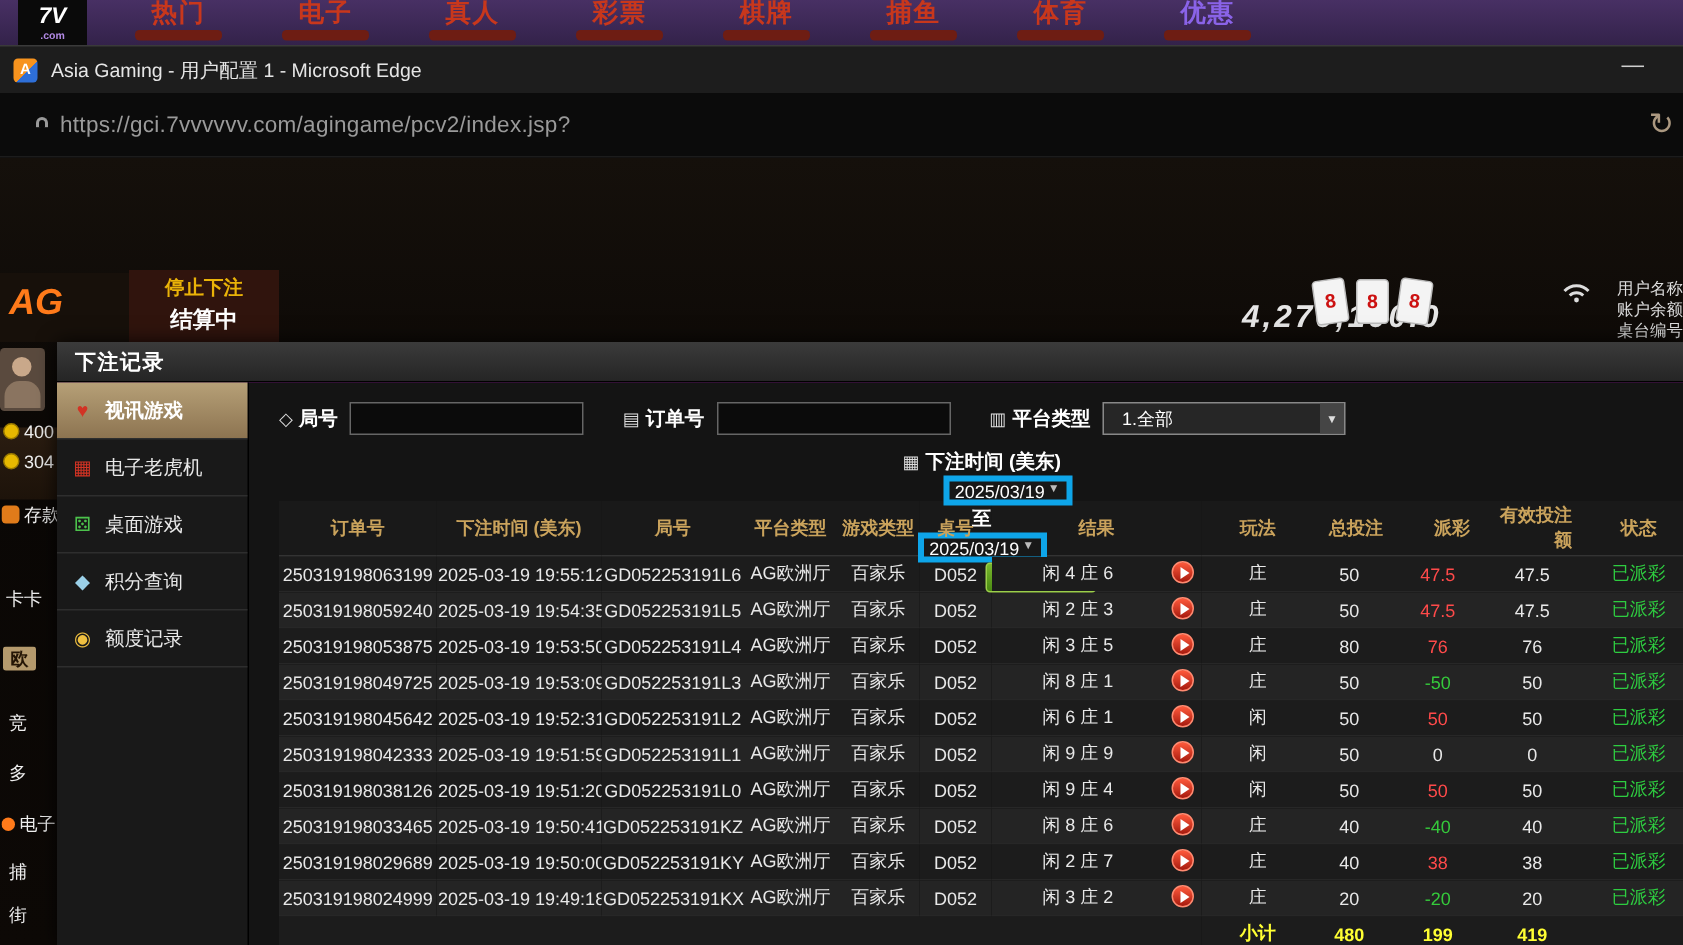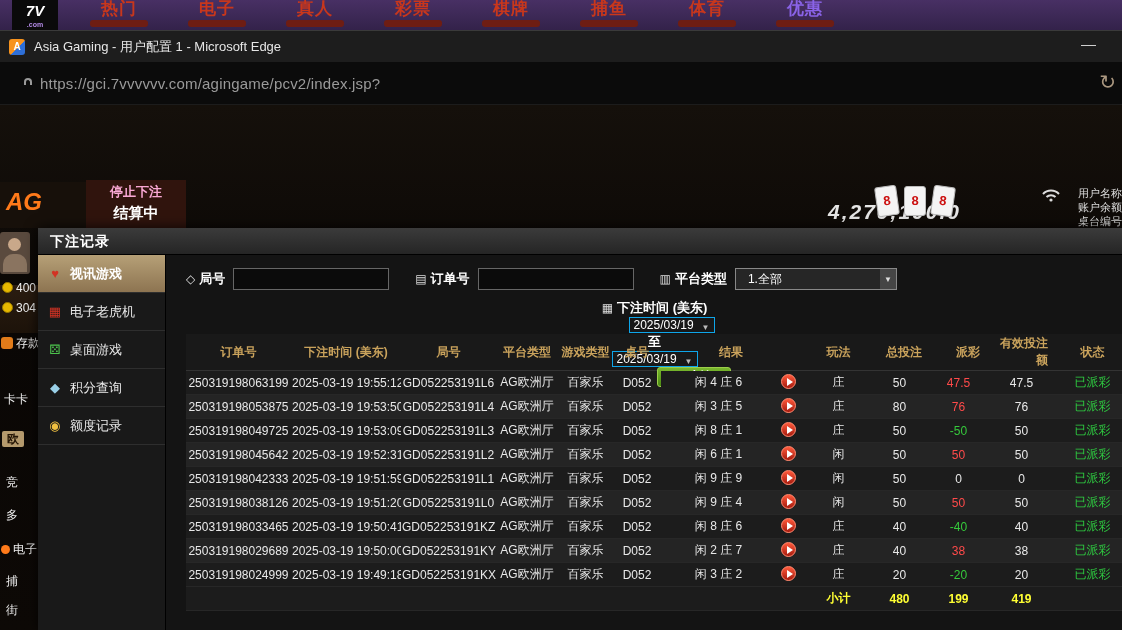--- a/index.html
+++ b/index.html
@@ -27,21 +27,21 @@
   .lock{position:relative;width:12px;height:9px;background:#9a9a9a;border-radius:2px;margin-top:5px;}
   .lock::before{content:"";position:absolute;left:2px;top:-5px;width:8px;height:7px;border:2px solid #9a9a9a;border-bottom:none;border-radius:5px 5px 0 0;box-sizing:border-box;}
   .url{color:#9a9a9a;font-size:15px;letter-spacing:.2px;}
   .refresh{position:absolute;right:6px;top:8px;color:#ab9880;font-size:20px;cursor:pointer;}
 
   
   .page{position:absolute;left:0;top:105px;width:1122px;height:525px;background:linear-gradient(#15100b,#0a0705 40%,#0d0906);z-index:1;}
   .band{position:absolute;left:0;top:180px;width:1122px;height:48px;background:linear-gradient(#2b1d11,#1d130a);z-index:2;}
   .ag-logo{position:absolute;left:0;top:182px;width:86px;height:46px;background:#17100a;z-index:3;color:#ff7a1a;font-weight:bold;font-style:italic;font-size:24px;line-height:40px;padding-left:6px;box-sizing:border-box;}
   .stopblock{position:absolute;left:86px;top:180px;width:100px;height:48px;background:#30140d;z-index:3;text-align:center;}
-  .stop-txt{color:#f9a8d4;font-size:13px;font-weight:bold;margin-top:3px;}
+  .stop-txt{color:#eab308;font-size:13px;font-weight:bold;margin-top:3px;}
   .settle-txt{color:#fff;font-size:15px;font-weight:bold;margin-top:3px;}
   .jackpot{position:absolute;left:828px;top:200px;z-index:3;color:#f2f2f2;font-size:21px;font-weight:bold;font-style:italic;letter-spacing:2px;opacity:.95;}
   .cards{position:absolute;left:876px;top:186px;z-index:4;display:flex;gap:6px;}
   .card{width:20px;height:28px;background:#f4f4f4;border:1px solid #bbb;border-radius:3px;color:#cc1111;font-weight:bold;font-size:13px;text-align:center;line-height:28px;}
   .card:nth-child(1){transform:rotate(-8deg);}
   .card:nth-child(3){transform:rotate(8deg);}
   .wifi{position:absolute;left:1040px;top:186px;z-index:4;}
   .userinfo{position:absolute;left:1078px;top:186px;width:44px;z-index:4;overflow:hidden;}
   .userinfo div{color:#ddd;font-size:11px;line-height:14px;white-space:nowrap;}
 
@@ -67,21 +67,21 @@
 
   .main{flex:1;background:#141414;padding:13px 0 0 20px;box-sizing:border-box;position:relative;}
   .filt-row{display:flex;align-items:center;height:22px;margin-bottom:9px;}
   .filt-row.second{margin-bottom:13px;flex-direction:column;}
   .f-label{color:#fff;font-size:13px;font-weight:bold;white-space:nowrap;}
   .f-ico{color:#ddd;font-size:12px;margin-right:4px;font-weight:normal;}
   .f-input{width:150px;height:18px;background:#0b0b0b;border:1px solid #666;margin:0 26px 0 8px;}
   .f-select{width:160px;height:20px;background:#262626;border:1px solid #888;margin-left:8px;color:#fff;font-size:12px;display:flex;align-items:center;position:relative;cursor:pointer;}
   .f-select .val{padding-left:12px;flex:1;}
   .f-select .arr{width:16px;height:100%;background:#454545;color:#ddd;font-size:8px;display:flex;align-items:center;justify-content:center;}
-  .datebox{width:86px;height:20px;background:#181818;border:1px solid #0ea5e9;color:#fff;font-size:12px;display:flex;align-items:flex-end;justify-content:space-between;padding:0 4px;box-sizing:border-box;cursor:pointer;}
+  .datebox{width:86px;height:20px;background:#181818;border:4px solid #0ea5e9;color:#fff;font-size:12px;display:flex;align-items:flex-start;justify-content:space-between;padding:0 4px;box-sizing:border-box;cursor:pointer;}
   .datebox .dn{font-size:8px;color:#bbb;}
   .to-lbl{color:#fff;font-weight:bold;font-size:13px;margin:0 16px;}
   .btn-search{height:22px;min-width:56px;background:linear-gradient(#7ab82e,#4a8a12);border:1px solid #9ccf4a;border-radius:3px;color:#fff;font-weight:bold;font-size:13px;display:inline-flex;align-items:center;justify-content:center;padding:0 8px;margin-left:78px;cursor:pointer;}
   .mag{position:relative;display:inline-block;width:7px;height:7px;border:2px solid #fff;border-radius:50%;margin-right:4px;}
   .mag::after{content:"";position:absolute;width:2px;height:4px;background:#fff;left:7px;top:7px;transform:rotate(-45deg);}
 
   
   table.bet{border-collapse:collapse;table-layout:fixed;width:937px;font-size:12px;color:#e8e8e8;}
   table.bet th{color:var(--header-gold,#caa35c);font-weight:bold;height:22px;background:#191919;border-bottom:1px solid #333;font-size:12px;}
   table.bet td{height:21px;text-align:center;border-bottom:1px solid #272727;background:#1c1c1c;overflow:hidden;white-space:nowrap;}
@@ -238,20 +238,36 @@
                 <td class="c-result"><span>闲 4 庄 6</span><span class="play">
                     <i></i>
                   </span></td>
                 <td class="c-wager">庄</td>
                 <td class="c-bet">50</td>
                 <td class="c-payout pos">47.5</td>
                 <td class="c-valid">47.5</td>
                 <td class="c-status">已派彩</td>
               </tr>
               <tr>
+                <td class="c-order">250319198059240</td>
+                <td class="c-time">2025-03-19 19:54:35</td>
+                <td class="c-round">GD052253191L5</td>
+                <td class="c-platform">AG欧洲厅</td>
+                <td class="c-game">百家乐</td>
+                <td class="c-table_no">D052</td>
+                <td class="c-result"><span>闲 2 庄 3</span><span class="play">
+                    <i></i>
+                  </span></td>
+                <td class="c-wager">庄</td>
+                <td class="c-bet">50</td>
+                <td class="c-payout pos">47.5</td>
+                <td class="c-valid">47.5</td>
+                <td class="c-status">已派彩</td>
+              </tr>
+              <tr>
                 <td class="c-order">250319198053875</td>
                 <td class="c-time">2025-03-19 19:53:50</td>
                 <td class="c-round">GD052253191L4</td>
                 <td class="c-platform">AG欧洲厅</td>
                 <td class="c-game">百家乐</td>
                 <td class="c-table_no">D052</td>
                 <td class="c-result"><span>闲 3 庄 5</span><span class="play">
                     <i></i>
                   </span></td>
                 <td class="c-wager">庄</td>

